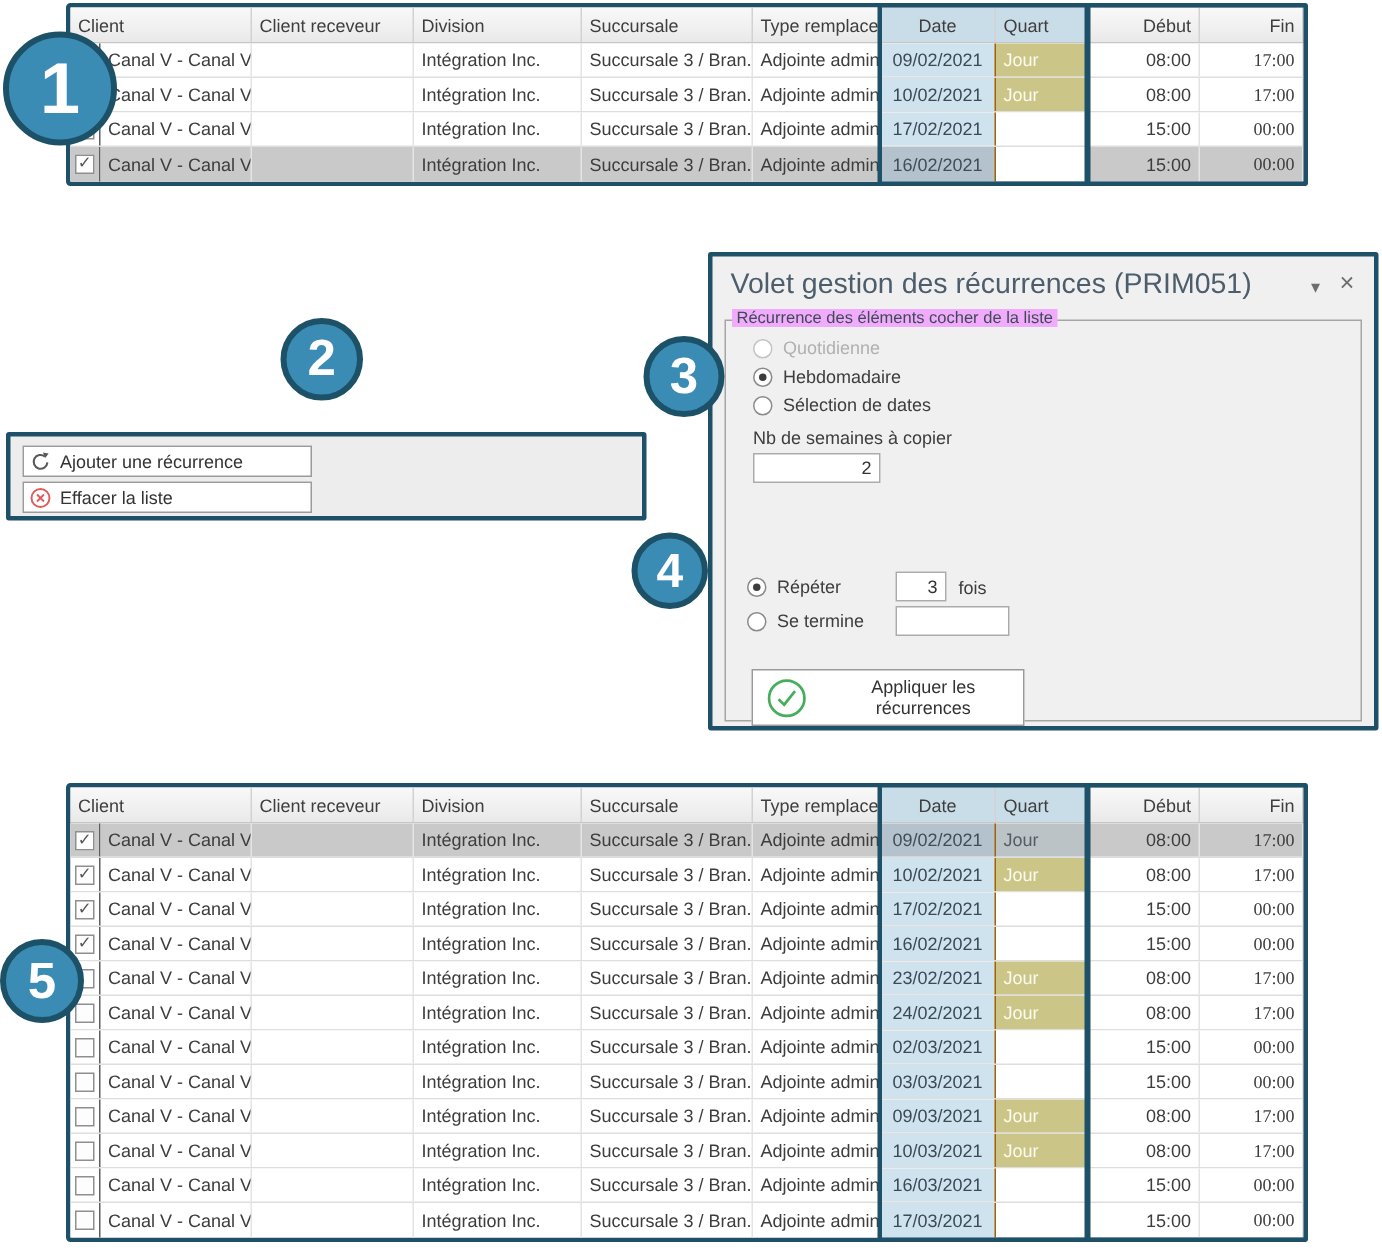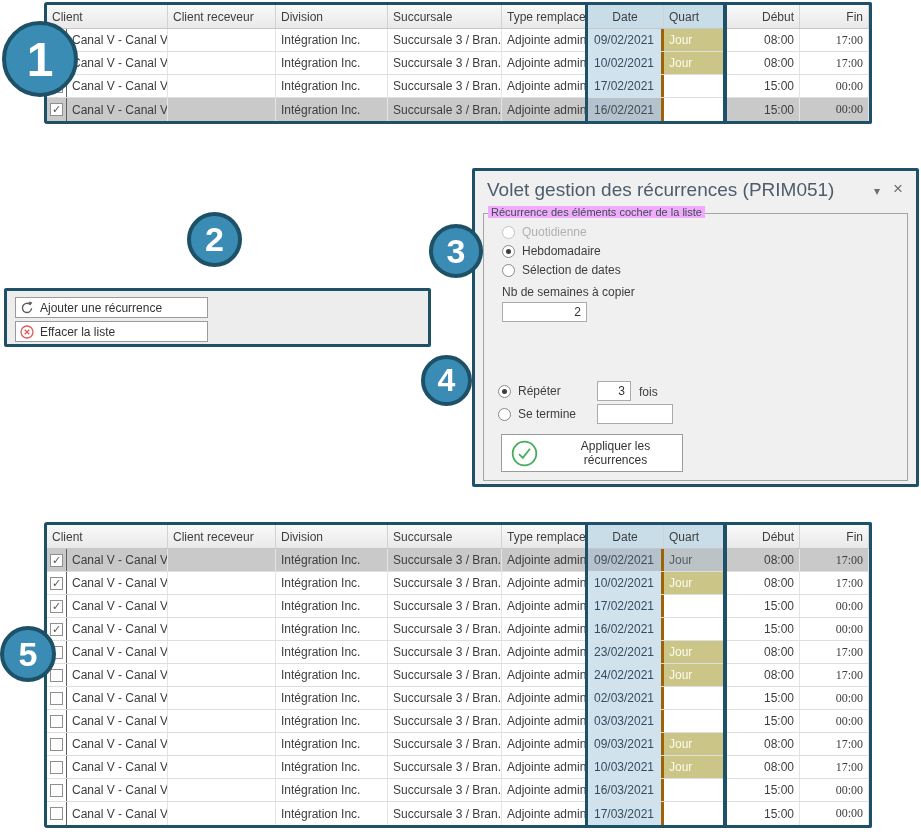--- a/index.html
+++ b/index.html
@@ -26,21 +26,21 @@
   .trow { display:flex; height:23px; border-bottom:1px solid #dedede; background:#fff; }
   .tbody .trow:last-child { border-bottom:none; }
   .tcell { border-right:1px solid #e4e4e4; font-size:12px; color:#3d3d3d; display:flex; align-items:center;
            padding:0 5px; overflow:hidden; white-space:nowrap; }
   .hc-client { width:121px; } .hc-receveur { width:108px; } .hc-division { width:112px; }
   .hc-succursale { width:114px; } .hc-type { width:85px; } .hc-date { width:77px; justify-content:center; }
   .hc-quart { width:61px; } .hc-debut { width:75px; } .hc-fin { width:69px; }
   .c-cb { width:20px; justify-content:center; padding:0; border-right:1px solid #5e5e5e; }
   .c-client { width:101px; } .c-receveur { width:108px; } .c-division { width:112px; }
   .c-succursale { width:114px; } .c-type { width:85px; }
-  .c-date { width:77px; justify-content:center; background:#cfe3ee; border-right:3px solid #a16207; color:#3c4a55; }
+  .c-date { width:77px; justify-content:center; background:#cfe3ee; border-right:1px solid #a16207; color:#3c4a55; }
   .c-quart { width:61px; }
   .c-debut { width:75px; justify-content:flex-end; } .c-fin { width:69px; justify-content:flex-end;font-family:Liberation Serif, serif; }
   .q-jour { background:#cbc687; color:#fbfaef; }
   .q-soir { background:#7fc2e5; color:#f2faff;margin-top:27px; }
   .trow.selected .tcell { background:#c9c9c9; }
   .trow.selected .c-date { background:#b3c2cc; color:#414e58; }
   .trow.selected .c-quart { background:#bcc3c6; color:#525e66; }
   .checkbox { width:13px; height:13px; border:1px solid #8f8f8f; background:#fdfdfd; font-size:11px; line-height:11px;
               color:#555; display:flex; align-items:center; justify-content:center; }
   .ov { position:absolute; border:3px solid #1e5068; border-radius:2px; pointer-events:none; top:-3px; height:calc(100% + 6px); }
@@ -76,21 +76,21 @@
   #row-selection { left:18px; top:49px; }
   #nb-label { position:absolute; left:18px; top:71px; font-size:12px; color:#3d3d3d; }
   .tinput { border:1px solid #ababab; background:#fff; font-size:12px; text-align:right; padding:0 5px;
             height:20px; font-family:inherit; color:#333; }
   #nb-input { position:absolute; left:18px; top:88px; width:85px; }
   #row-repeter { left:14px; top:170px; }
   #repeat-input { position:absolute; left:113px; top:167px; width:34px; }
   #fois-label { position:absolute; left:155px; top:171px; font-size:12px; color:#3d3d3d; }
   #row-setermine { left:14px; top:193px; }
   #end-input { position:absolute; left:113px; top:190px; width:76px; }
-  #btn-apply { position:absolute; left:17px; top:220px; width:182px; height:38px; background:#fff;
+  #btn-apply { position:absolute; left:17px; top:232px; width:182px; height:38px; background:#fff;
                border:1px solid #9b9b9b; display:flex; align-items:center; padding-left:9px; }
   #btn-apply .lbl { font-size:12px; color:#333; margin-left:11px; }
 </style>
 </head>
 <body>
 
 <div class="badge" id="badge-1">1</div>
 <div class="badge" id="badge-2">2</div>
 <div class="badge" id="badge-3">3</div>
 <div class="badge" id="badge-4">4</div>

